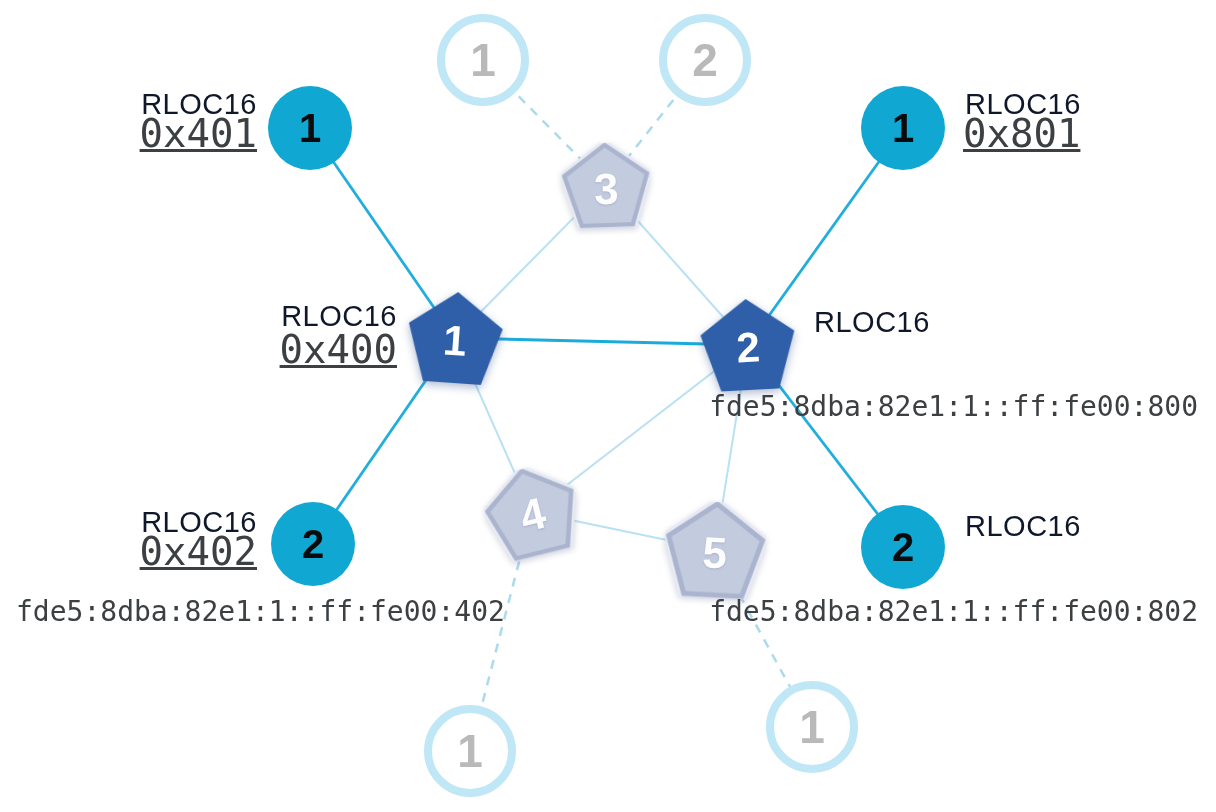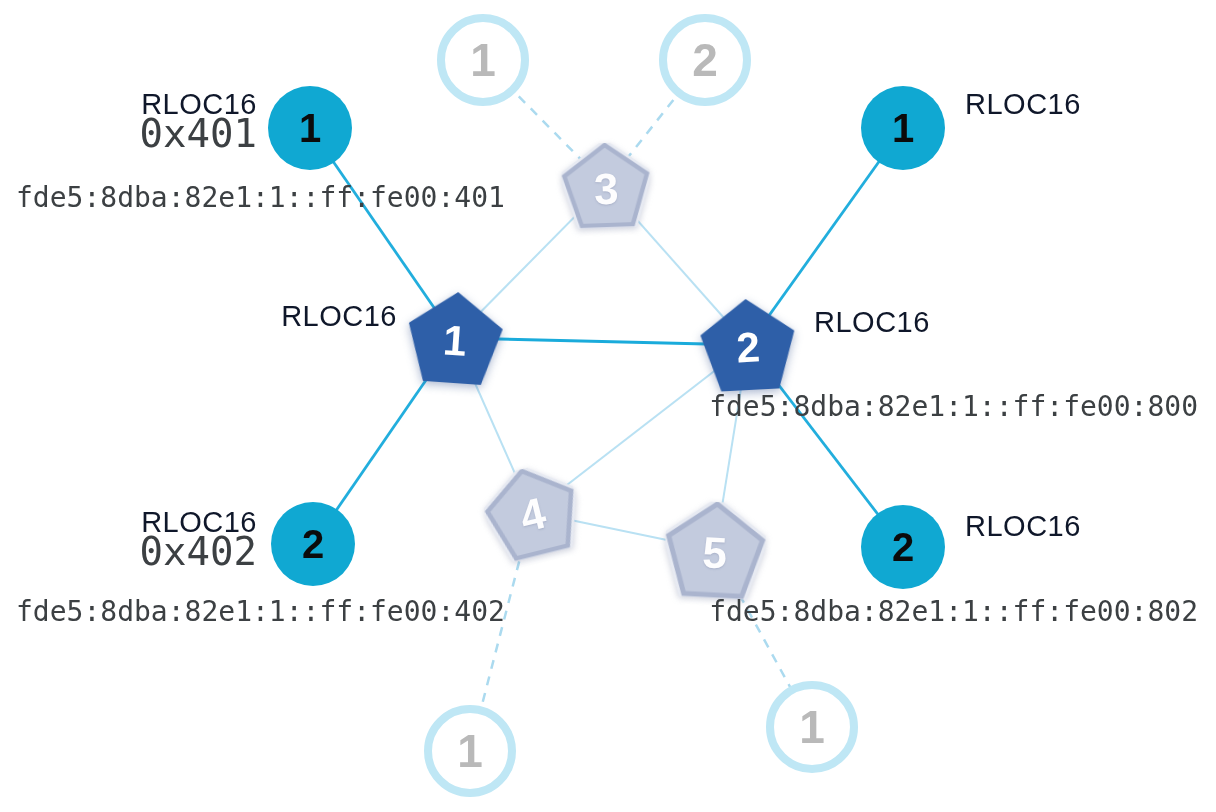--- a/index.html
+++ b/index.html
@@ -46,21 +46,21 @@
   .lbl-rloc{
     position:absolute;
     font-size:29px;color:#0f172a;
     letter-spacing:.5px;
     white-space:nowrap;
   }
   .lbl-hex{
     position:absolute;
     font-family:"DejaVu Sans Mono",monospace;
     font-size:39px;color:#3c4043;
-    white-space:nowrap;line-height:1;
+    white-space:nowrap;line-height:1;text-decoration:underline;
   }
   .lbl-ipv6{
     position:absolute;
     font-family:"DejaVu Sans Mono",monospace;
     font-size:28px;color:#3c4043;
     white-space:nowrap;line-height:1;
   }
   .ra{text-align:right;}
 </style>
 </head>
@@ -145,25 +145,26 @@
     </div>
   <div class="node child-circle" style="left:271px;top:502px;">
       <span>2</span>
     </div>
   <div class="node child-circle" style="left:861px;top:505px;">
       <span>2</span>
     </div>
 
   <div class="lbl-rloc ra" style="right:959px;top:88px;">RLOC16</div>
   <div class="lbl-hex ra" style="right:959px;top:114px;">0x401</div>
-  <div class="lbl-ipv6" style="left:16px;top:184px;">fde5:8dba:82e1:1::ff:fe00:401</div>
 
   <div class="lbl-rloc" style="left:965px;top:88px;">RLOC16</div>
+  <div class="lbl-hex" style="left:963px;top:114px;">0x801</div>
 
   <div class="lbl-rloc ra" style="right:819px;top:300px;">RLOC16</div>
+  <div class="lbl-hex ra" style="right:819px;top:330px;">0x400</div>
 
   <div class="lbl-rloc" style="left:814px;top:306px;">RLOC16</div>
   <div class="lbl-ipv6" style="right:18px;top:393px;margin-left:48px;">fde5:8dba:82e1:1::ff:fe00:800</div>
 
   <div class="lbl-rloc ra" style="right:959px;top:506px;">RLOC16</div>
   <div class="lbl-hex ra" style="right:959px;top:532px;">0x402</div>
   <div class="lbl-ipv6" style="left:16px;top:598px;">fde5:8dba:82e1:1::ff:fe00:402</div>
 
   <div class="lbl-rloc" style="left:965px;top:510px;">RLOC16</div>
   <div class="lbl-ipv6" style="right:18px;top:598px;">fde5:8dba:82e1:1::ff:fe00:802</div>

